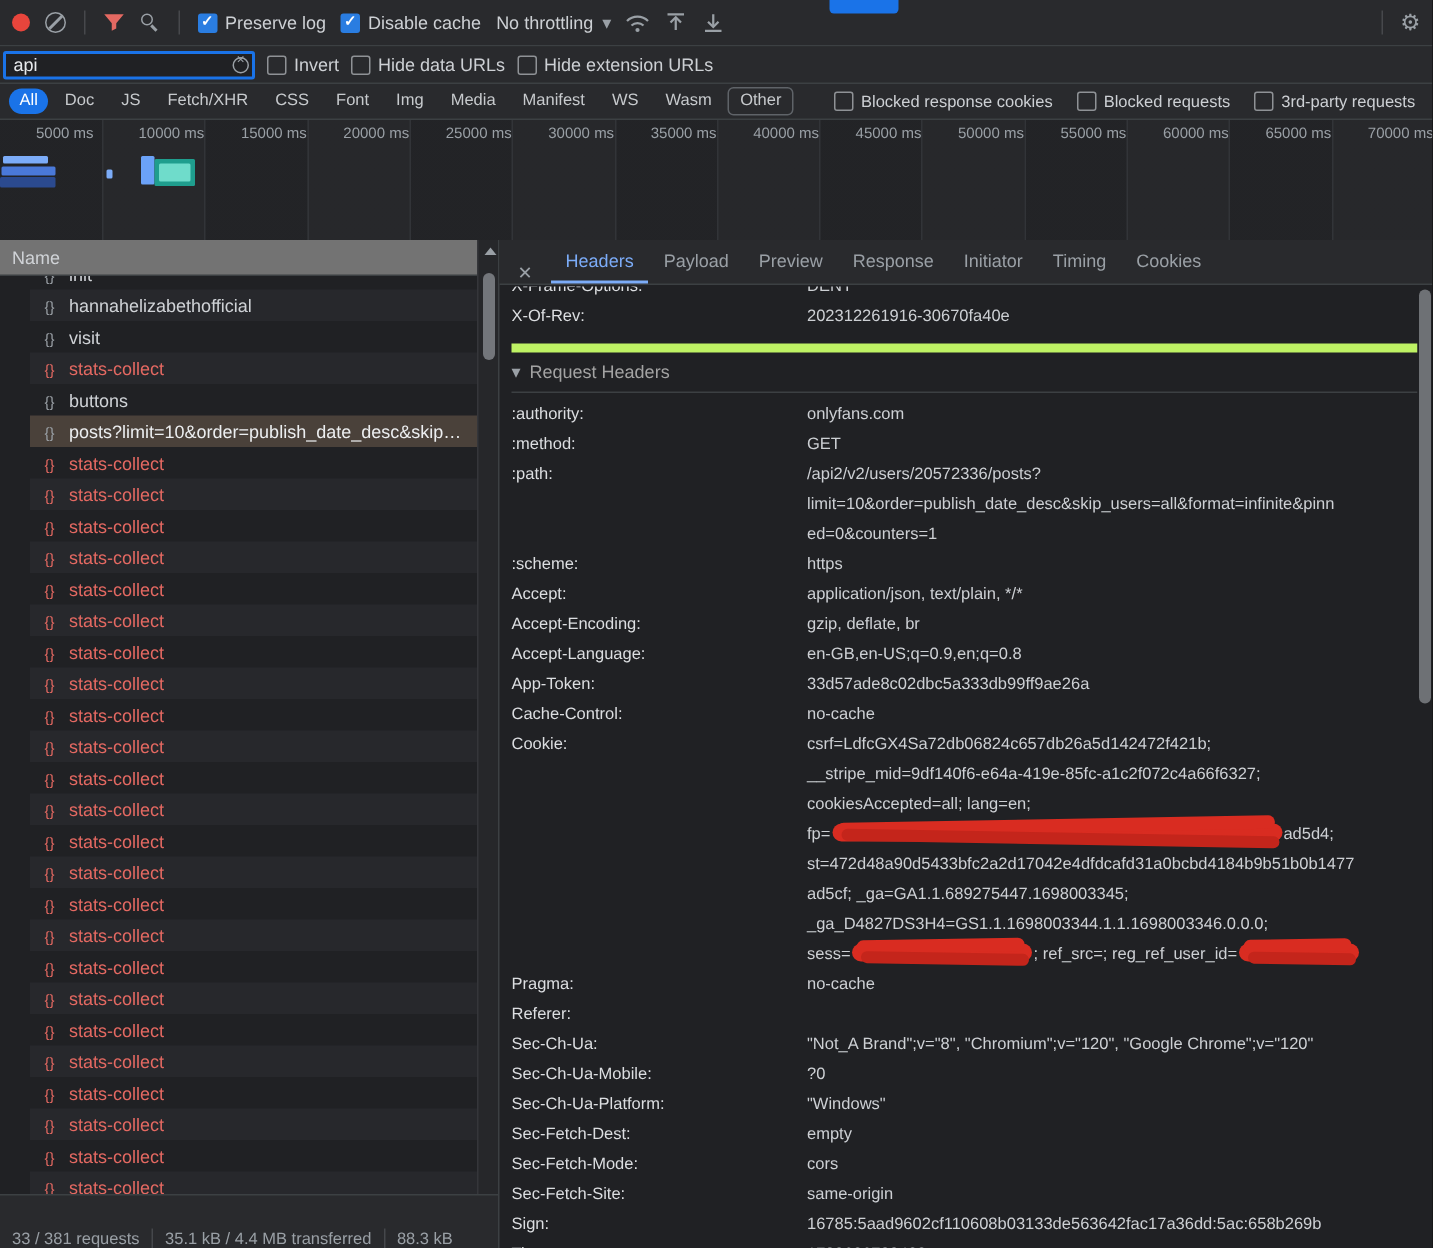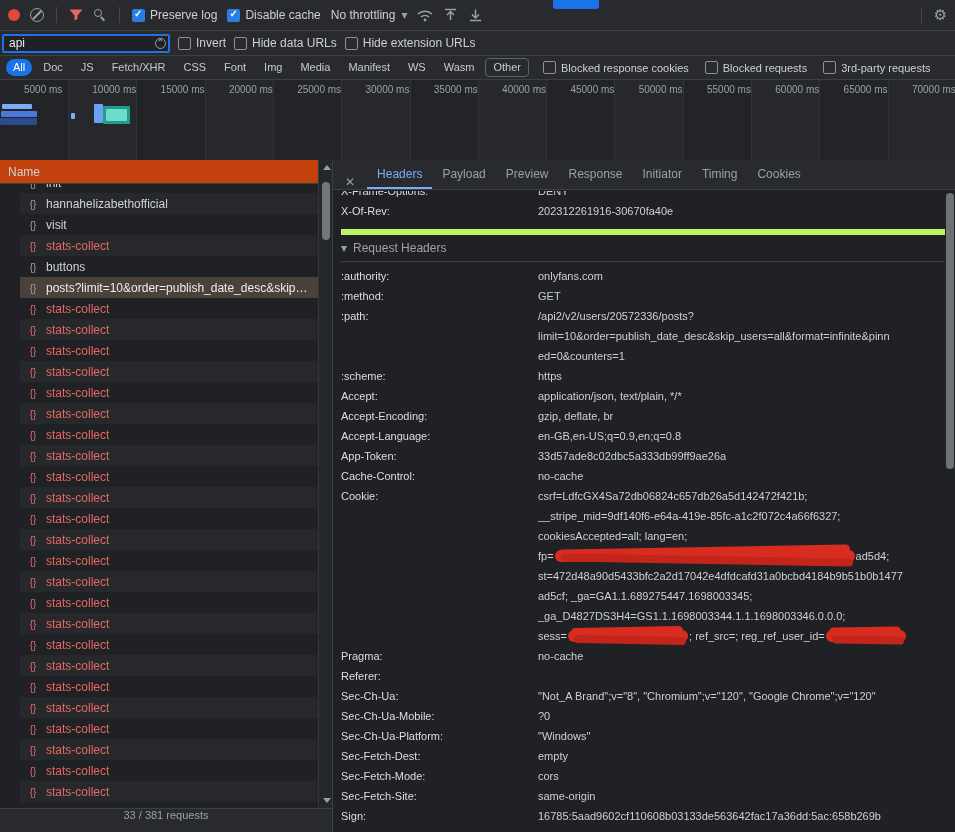--- a/index.html
+++ b/index.html
@@ -1,21 +1,21 @@
 <!DOCTYPE html>
 <html><head>
 <meta charset="utf-8">
 <style>
   html,body{margin:0;padding:0;background:#111;}
   .devtools{position:relative;width:955px;height:832px;background:#202124;overflow:hidden;
     font-family:"Liberation Sans",sans-serif;color:#e8eaed;font-size:12px;}
   .bar{position:absolute;left:0;right:0;display:flex;align-items:center;background:#292a2d;border-bottom:1px solid #3c4043;box-sizing:border-box;}
   .row1{top:0;height:31px;gap:10px;padding:0 8px;}
   .row2{top:31px;height:25px;gap:8px;padding:0 2px;}
-  .row3{top:56px;height:24px;gap:0;padding:0 6px;}
+  .row3{top:56px;height:24px;gap:13px;padding:0 6px;}
   .flex1{flex:1;}
   .vsep{width:1px;height:16px;background:#47484c;margin:0 2px;flex:0 0 1px;}
   
   .rec{width:12px;height:12px;border-radius:50%;background:#e8453c;flex:0 0 12px;}
   .clearbtn{position:relative;width:14px;height:14px;flex:0 0 14px;}
   .clearbtn::before{content:"";position:absolute;inset:0;border:1.5px solid #9aa0a6;border-radius:50%;box-sizing:border-box;}
   .clearbtn::after{content:"";position:absolute;left:1px;top:6px;width:12px;height:1.5px;background:#9aa0a6;transform:rotate(-45deg);}
   .funnel{display:flex;align-items:center;}
   .searchico{position:relative;width:14px;height:14px;flex:0 0 14px;}
   .searchico::before{content:"";position:absolute;left:1px;top:1px;width:8px;height:8px;border:1.5px solid #9aa0a6;border-radius:50%;box-sizing:border-box;}
@@ -42,36 +42,36 @@
   .pill.boxed{border:1px solid #5f6368;border-radius:4px;}
   #more-filters{display:flex;gap:16px;margin-left:14px;font-size:11px;}
   
   .overview{position:absolute;top:80px;left:0;right:0;height:80px;border-bottom:1px solid #3c4043;overflow:hidden;
     background:repeating-linear-gradient(90deg,rgba(255,255,255,0.012) 0 68.3px,rgba(255,255,255,0.03) 68.3px 136.6px);}
   .time-label{position:absolute;top:4px;font-size:10px;color:#9aa0a6;white-space:nowrap;}
   .gridline{position:absolute;top:0;bottom:0;width:1px;background:#323438;}
   .ov-bar{position:absolute;border-radius:1px;}
   
   .left-panel{position:absolute;top:160px;left:0;width:332px;bottom:0;box-sizing:border-box;}
-  .name-header{height:24px;line-height:24px;padding-left:8px;color:#d0d3d7;border-bottom:1px solid #3c4043;background:#c2410c;box-sizing:border-box;}
+  .name-header{height:24px;line-height:24px;padding-left:8px;color:#d0d3d7;border-bottom:1px solid #3c4043;background:#737373;box-sizing:border-box;}
   .req-list{position:absolute;top:24px;left:0;width:318px;bottom:24px;overflow:hidden;}
   .req-inner{margin-top:-12px;}
   .req-row{height:21px;display:flex;align-items:center;gap:6px;padding:0 6px;color:#cfd2d6;white-space:nowrap;margin-left:20px;}
   .req-row.odd{background:#27282c;}
   .req-row.err,.req-row.err .req-icon::before{color:#e46962;}
   .req-row.sel{background:#4a413a;color:#eceef0;}
   .req-icon{width:14px;flex:0 0 14px;text-align:center;}
   .req-icon::before{content:"{}";font-size:10px;color:#9aa0a6;}
   .req-label{flex:1;min-width:0;overflow:hidden;text-overflow:ellipsis;}
   .left-scrollbar{position:absolute;top:0;right:0;width:14px;bottom:24px;background:#26272a;border-left:1px solid #35363a;box-sizing:border-box;}
   .sb-up{position:absolute;top:5px;left:4px;width:0;height:0;border-left:4px solid transparent;border-right:4px solid transparent;border-bottom:5px solid #9aa0a6;}
   .sb-down{position:absolute;bottom:5px;left:4px;width:0;height:0;border-left:4px solid transparent;border-right:4px solid transparent;border-top:5px solid #9aa0a6;}
   .sb-thumb-left{position:absolute;top:22px;left:3px;width:8px;height:58px;background:#73767b;border-radius:4px;}
-  .status-bar{position:absolute;bottom:0;left:0;width:332px;height:24px;display:flex;align-items:center;gap:8px;
-    padding:0 8px;background:#292a2d;border-top:1px solid #3c4043;box-sizing:border-box;font-size:11px;color:#9aa0a6;flex-direction:column;}
+  .status-bar{position:absolute;bottom:0;left:0;width:332px;height:36px;display:flex;align-items:flex-end;gap:8px;
+    padding:0 8px;background:#292a2d;border-top:1px solid #3c4043;box-sizing:border-box;font-size:11px;color:#9aa0a6;}
   .vsep2{width:1px;height:13px;background:#45474b;}
   .right-panel{position:absolute;top:160px;left:332px;right:0;bottom:0;border-left:1px solid #3c4043;background:#202124;box-sizing:border-box;}
   .tab-bar{height:30px;display:flex;align-items:flex-end;background:#292a2d;border-bottom:1px solid #3c4043;box-sizing:border-box;}
   .tab-close{padding:0 12px;position:relative;}
   .tab-close::before{content:"✕";color:#9aa0a6;font-size:12px;}
   .tab{padding:0 10px;line-height:30px;color:#9aa0a6;}
   .tab.sel{color:#7cacf8;box-shadow:inset 0 -2px 0 #7cacf8;}
   .hdr-content{position:absolute;top:31px;left:0;right:10px;bottom:0;overflow:hidden;padding-left:8px;}
   .hdr-row{display:flex;font-size:11px;line-height:20px;}
   .hdr-name{flex:0 0 197px;color:#dcdee1;}

